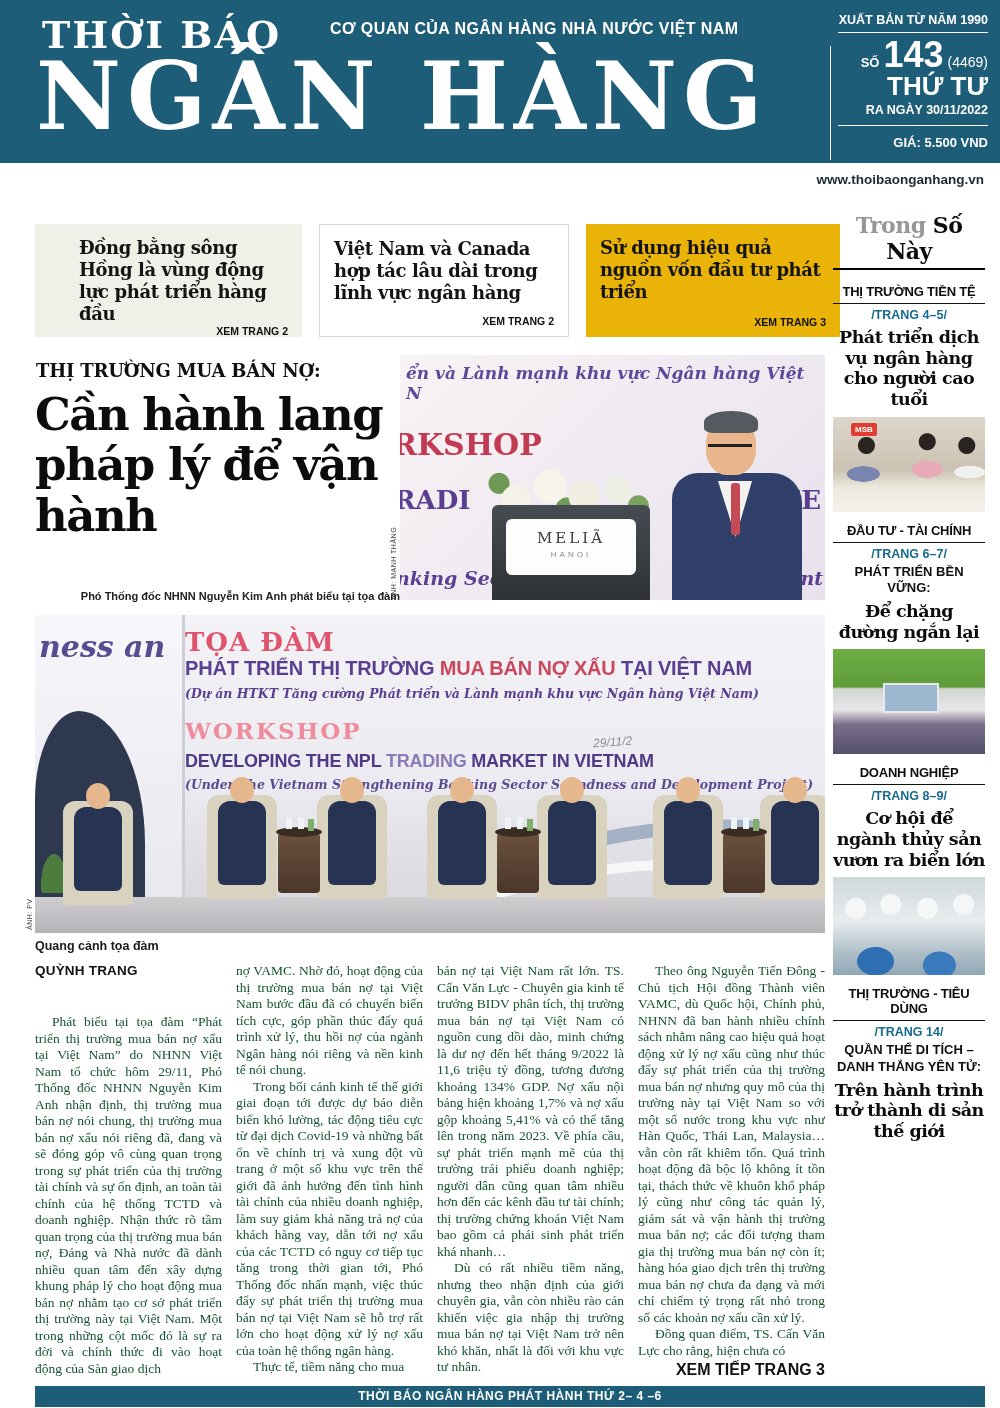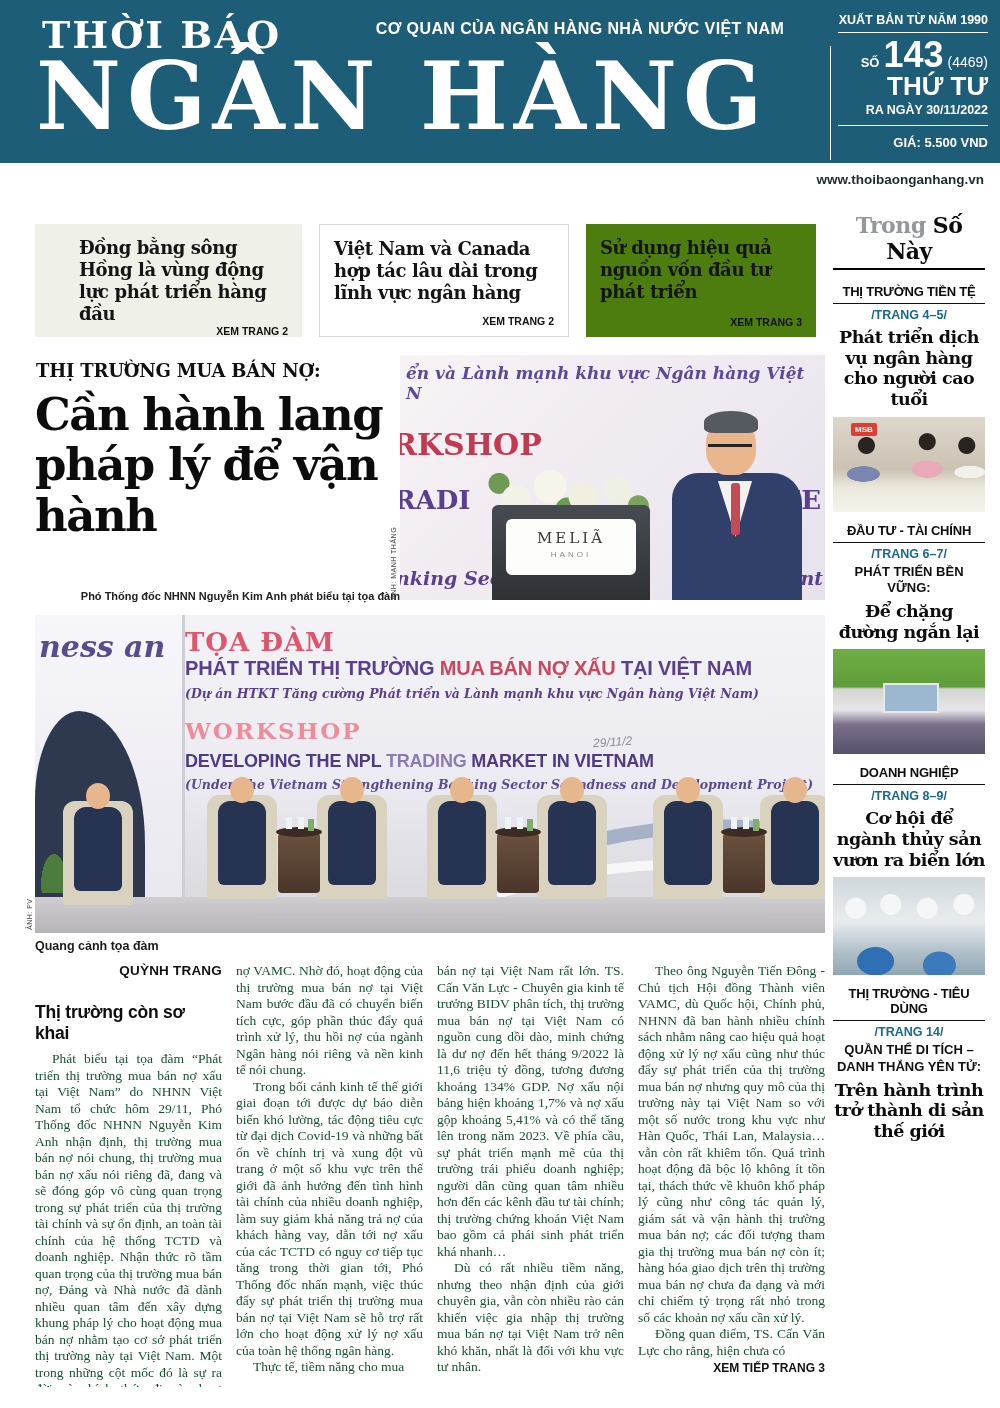--- a/index.html
+++ b/index.html
@@ -1,21 +1,21 @@
 <!DOCTYPE html>
 <html lang="vi"><head>
 <meta charset="utf-8">
 <style>
   * { margin:0; padding:0; box-sizing:border-box; }
   body { background:#888; font-family:"Liberation Sans", sans-serif; }
   .page { position:relative; width:1000px; height:1408px; background:#fff; margin:0 auto; overflow:hidden; }
 
   
   .masthead { position:absolute; left:0; top:0; width:1000px; height:163px; background:#1d5d78; }
-  .organ-line { position:absolute; left:330px; top:20px; width:500px; text-align:center;
+  .organ-line { position:absolute; left:330px; top:20px; width:500px; text-align:left;
     color:#fff; font-size:16px; font-weight:bold; letter-spacing:.4px; }
   .mast-small { position:absolute; left:42px; top:12px; color:#fff;
     font-family:"DejaVu Serif", serif; font-weight:bold; font-size:38px; letter-spacing:2px; }
   .mast-big { position:absolute; left:36px; top:50px; color:#fff;
     font-family:"DejaVu Serif", serif; font-weight:bold; font-size:93px; line-height:1; letter-spacing:6px; }
   .head-vline { position:absolute; left:830px; top:46px; width:1px; height:114px; background:#fff; }
   .head-col { position:absolute; left:838px; top:13px; width:150px; color:#fff; text-align:right; }
   .since { font-size:12.5px; font-weight:bold; padding-bottom:5px; border-bottom:1px solid #fff; }
   .issue-row { display:flex; justify-content:flex-end; align-items:baseline; gap:4px; margin-top:4px; }
   .issue-prefix { font-size:13px; font-weight:bold; }
@@ -24,21 +24,21 @@
   .weekday { font-size:26px; font-weight:bold; line-height:1.05; }
   .dateline { font-size:12.5px; font-weight:bold; margin-top:3px; padding-bottom:8px; border-bottom:1px solid #fff; }
   .price { font-size:13px; font-weight:bold; margin-top:9px; }
   .website { position:absolute; right:16px; top:172px; font-size:13.5px; font-weight:bold; color:#1b2b33; }
 
   
   .teasers { position:absolute; left:35px; top:224px; display:flex; gap:17px; }
   .teaser { height:113px; padding:13px 14px 9px; display:flex; flex-direction:column; }
   .teaser-1 { width:267px; background:#eff1e9;padding-left:44px; }
   .teaser-2 { width:250px; background:#fff; border:1px solid #d9d9d9; }
-  .teaser-3 { width:230px; background:#4d7c0f; }
+  .teaser-3 { width:254px; background:#eab308; }
   .teaser-title { font-family:"DejaVu Serif", serif; font-weight:bold; font-size:18px;
     line-height:1.22; letter-spacing:-.4px; color:#141414; }
   .teaser-page { margin-top:auto; text-align:right; font-size:10.5px; font-weight:bold; color:#111; }
 
   
   .kicker { position:absolute; left:36px; top:360px; font-family:"DejaVu Serif", serif;
     font-weight:bold; font-size:18px; letter-spacing:-.2px; color:#101010; }
   .headline { position:absolute; left:35px; top:390px; width:368px;
     font-family:"DejaVu Serif", serif; font-weight:bold; font-size:45px; line-height:1.12;
     letter-spacing:-1.5px; color:#0c0c0c; }
@@ -135,26 +135,26 @@
     background:#3a2c22; border-radius:50%; }
   .ptable::after { content:""; position:absolute; left:8px; top:-16px; width:6px; height:12px;
     background:#eef3f5; box-shadow:12px 0 0 #eef3f5, 22px 2px 0 #7fae6a; }
   .pt1 { left:243px; } .pt2 { left:462px; } .pt3 { left:688px; }
   .main-caption { position:absolute; left:35px; top:939px; font-size:12.5px; font-weight:bold; color:#1a1a1a; }
 
   
   .article { position:absolute; left:35px; top:963px; width:790px; height:424px;
     display:flex; gap:14px; }
   .col { width:187px; height:424px; overflow:hidden; }
-  .byline { font-size:13.5px; font-weight:bold; letter-spacing:.2px; color:#111; margin-bottom:24px;text-align:right; }
+  .byline { font-size:13.5px; font-weight:bold; letter-spacing:.2px; color:#111; margin-bottom:36px; }
   .subhead { font-size:17.5px; font-weight:bold; letter-spacing:-.2px; color:#0d0d0d; margin-bottom:7px; }
   .col p { font-family:"Liberation Serif", serif; font-size:13.5px; line-height:16.5px;
     text-align:justify; text-indent:17px; color:#14532d; }
   .col p.noind { text-indent:0; }
-  .cont { text-align:right; font-family:"Liberation Sans", sans-serif; font-size:12px;
+  .cont { text-align:right; font-family:"Liberation Sans", sans-serif; font-size:16px;
     font-weight:bold; color:#111; margin-top:2px; }
 
   
   .sidebar { position:absolute; left:833px; top:212px; width:152px; height:1172px; overflow:hidden; }
   .sb-header { text-align:center; margin-bottom:14px; }
   .sb-header .inner { display:inline-block; border-bottom:2px solid #000; padding-bottom:4px;
     font-family:"DejaVu Serif", serif; font-weight:bold; font-size:22px; letter-spacing:-.5px; }
   .sb-light { color:#95989b; } .sb-dark { color:#0b0b0b; }
   .sb-section { text-align:center; margin-bottom:11px; }
   .sb-cat { font-size:13px; font-weight:bold; letter-spacing:-.2px; color:#0d0d0d;
@@ -317,21 +317,20 @@
     <div class="ptable pt1"></div>
     <div class="ptable pt2"></div>
     <div class="ptable pt3"></div>
   </div>
   <div class="vcredit credit-main">ẢNH: PV</div>
   <div class="main-caption">Quang cảnh tọa đàm</div>
 
   <div class="article">
     <div class="col">
       <div class="byline">QUỲNH TRANG</div>
-      <div class="subhead">Thị trường còn sơ khai</div>
       <p>Phát biểu tại tọa đàm “Phát triển thị trường mua bán nợ xấu tại Việt Nam” do NHNN Việt Nam tổ chức hôm 29/11, Phó Thống đốc NHNN Nguyễn Kim Anh nhận định, thị trường mua bán nợ nói chung, thị trường mua bán nợ xấu nói riêng đã, đang và sẽ đóng góp vô cùng quan trọng trong sự phát triển của thị trường tài chính và sự ổn định, an toàn tài chính của hệ thống TCTD và doanh nghiệp. Nhận thức rõ tầm quan trọng của thị trường mua bán nợ, Đảng và Nhà nước đã dành nhiều quan tâm đến xây dựng khung pháp lý cho hoạt động mua bán nợ nhằm tạo cơ sở phát triển thị trường này tại Việt Nam. Một trong những cột mốc đó là sự ra đời và chính thức đi vào hoạt động của Sàn giao dịch</p>
     </div>
     <div class="col">
       <p class="noind">nợ VAMC. Nhờ đó, hoạt động của thị trường mua bán nợ tại Việt Nam bước đầu đã có chuyển biến tích cực, góp phần thúc đẩy quá trình xử lý, thu hồi nợ của ngành Ngân hàng nói riêng và nền kinh tế nói chung.</p>
       <p>Trong bối cảnh kinh tế thế giới giai đoạn tới được dự báo diễn biến khó lường, tác động tiêu cực từ đại dịch Covid-19 và những bất ổn về chính trị và xung đột vũ trang ở một số khu vực trên thế giới đã ảnh hưởng đến tình hình tài chính của nhiều doanh nghiệp, làm suy giảm khả năng trả nợ của khách hàng vay, dẫn tới nợ xấu của các TCTD có nguy cơ tiếp tục tăng trong thời gian tới, Phó Thống đốc nhấn mạnh, việc thúc đẩy sự phát triển thị trường mua bán nợ tại Việt Nam sẽ hỗ trợ rất lớn cho hoạt động xử lý nợ xấu của toàn hệ thống ngân hàng.</p>
       <p>Thực tế, tiềm năng cho mua</p>
     </div>
     <div class="col">
       <p class="noind">bán nợ tại Việt Nam rất lớn. TS. Cấn Văn Lực - Chuyên gia kinh tế trưởng BIDV phân tích, thị trường mua bán nợ tại Việt Nam có nguồn cung dồi dào, minh chứng là dư nợ đến hết tháng 9/2022 là 11,6 triệu tỷ đồng, tương đương khoảng 134% GDP. Nợ xấu nội bảng hiện khoảng 1,7% và nợ xấu gộp khoảng 5,41% và có thể tăng lên trong năm 2023. Về phía cầu, sự phát triển mạnh mẽ của thị trường trái phiếu doanh nghiệp; người dân cũng quan tâm nhiều hơn đến các kênh đầu tư tài chính; thị trường chứng khoán Việt Nam bao gồm cả phái sinh phát triển khá nhanh…</p>
       <p>Dù có rất nhiều tiềm năng, nhưng theo nhận định của giới chuyên gia, vẫn còn nhiều rào cản khiến việc gia nhập thị trường mua bán nợ tại Việt Nam trở nên khó khăn, nhất là đối với khu vực tư nhân.</p>
@@ -373,14 +372,15 @@
 
     <div class="sb-section">
       <div class="sb-cat">THỊ TRƯỜNG - TIÊU DÙNG</div>
       <div class="sb-page">/TRANG 14/</div>
       <div class="sb-kick">QUẦN THỂ DI TÍCH – DANH THẮNG YÊN TỬ:</div>
       <div class="sb-head">Trên hành trình trở thành di sản thế giới</div>
 
     </div>
   </div>
 
+  <div class="footer-bar">THỜI BÁO NGÂN HÀNG PHÁT HÀNH THỨ 2– 4 –6</div>
 
 </div>
 
 </body></html>

